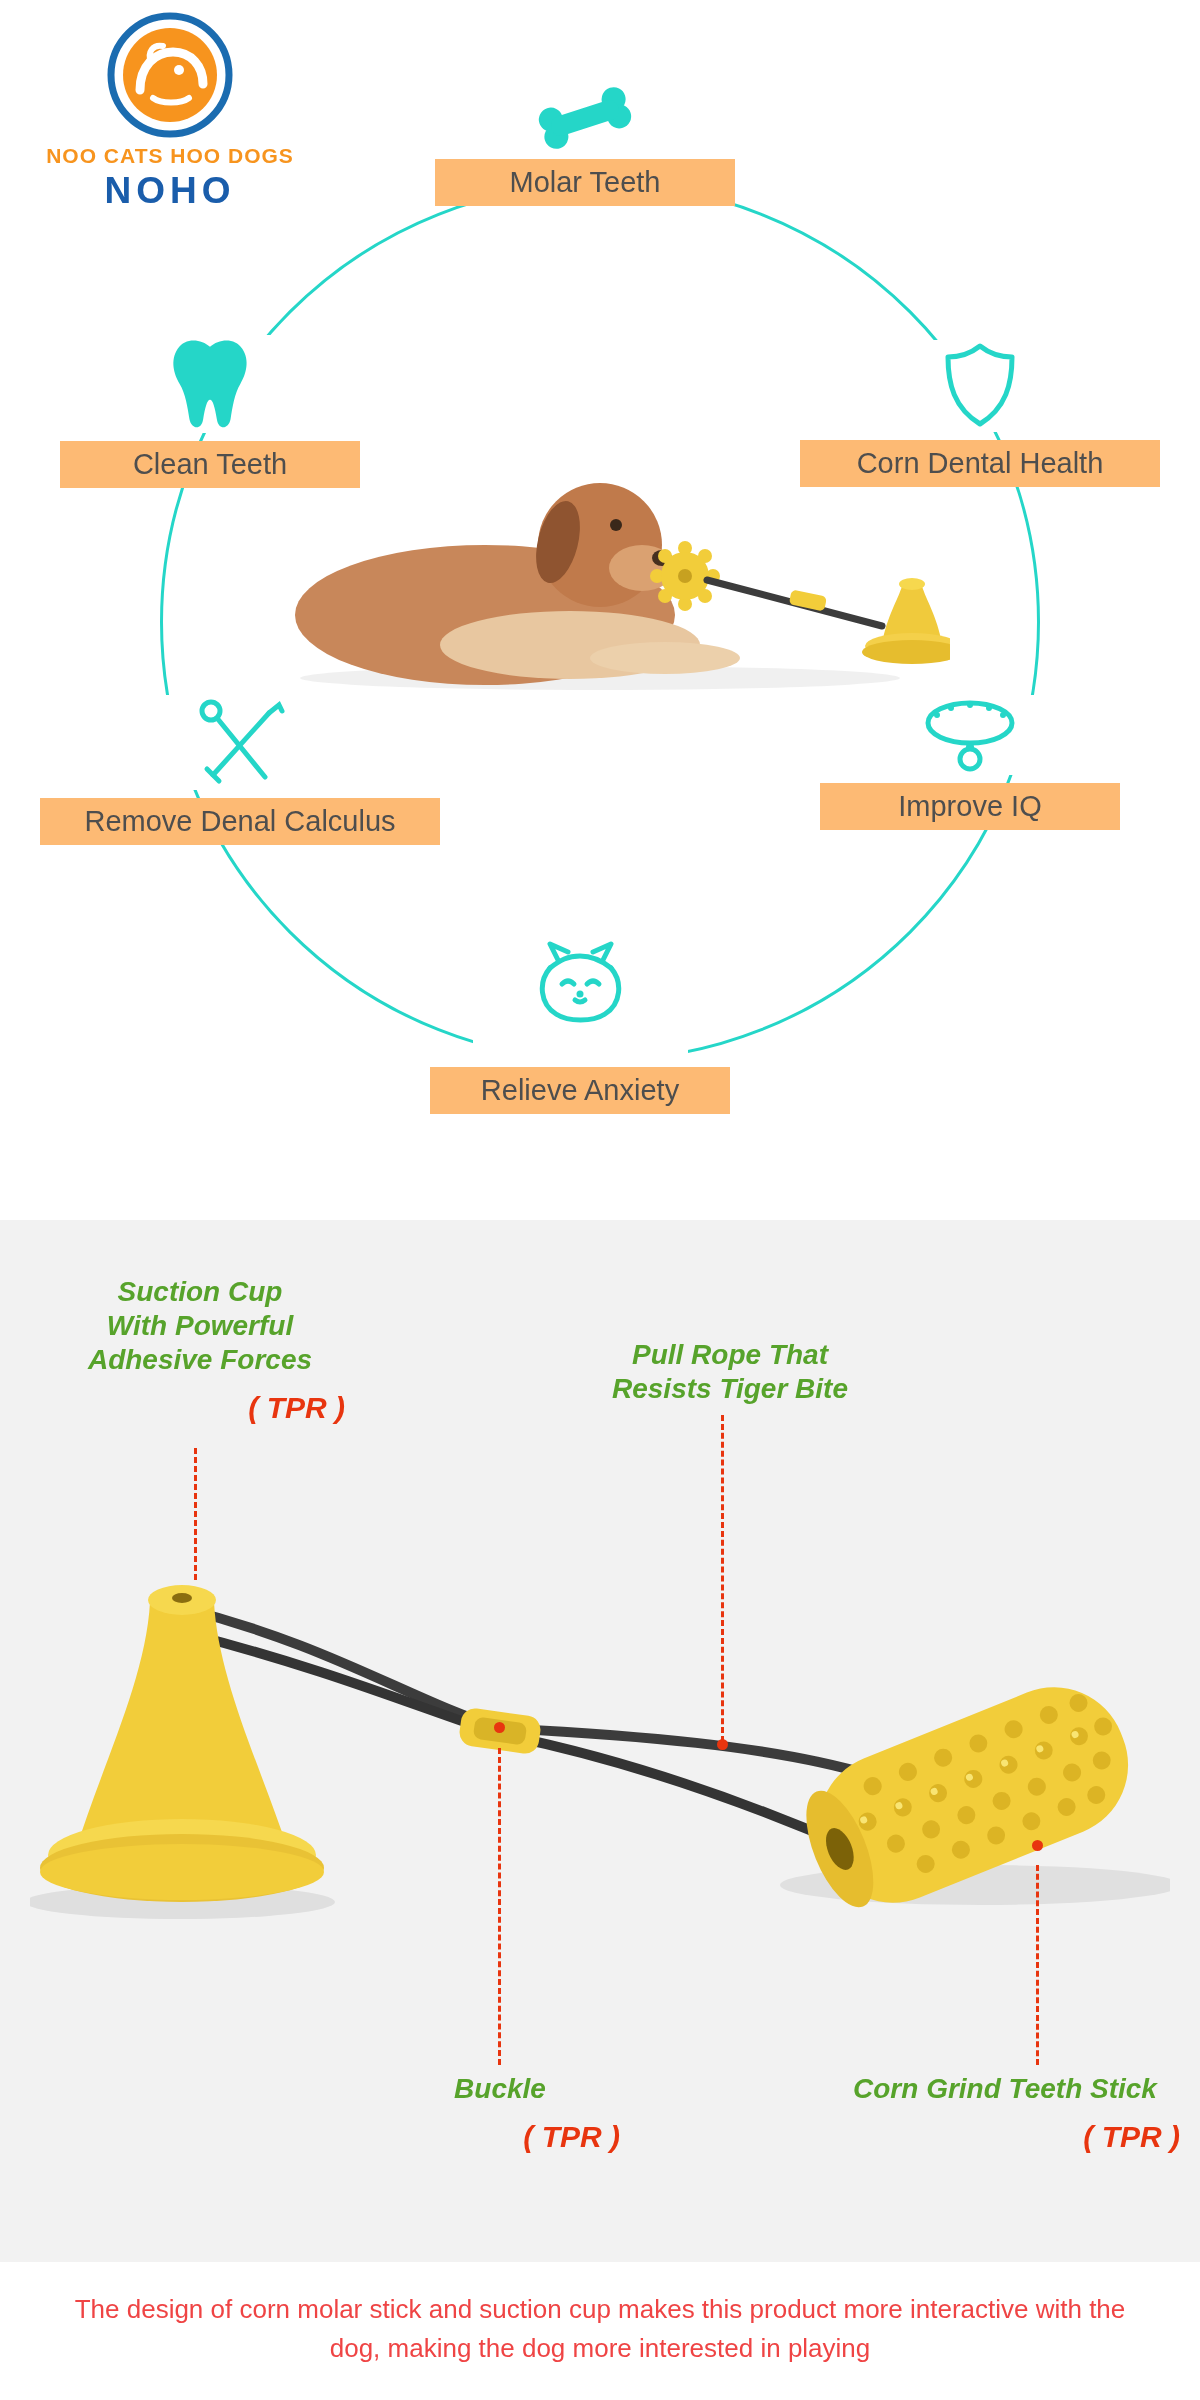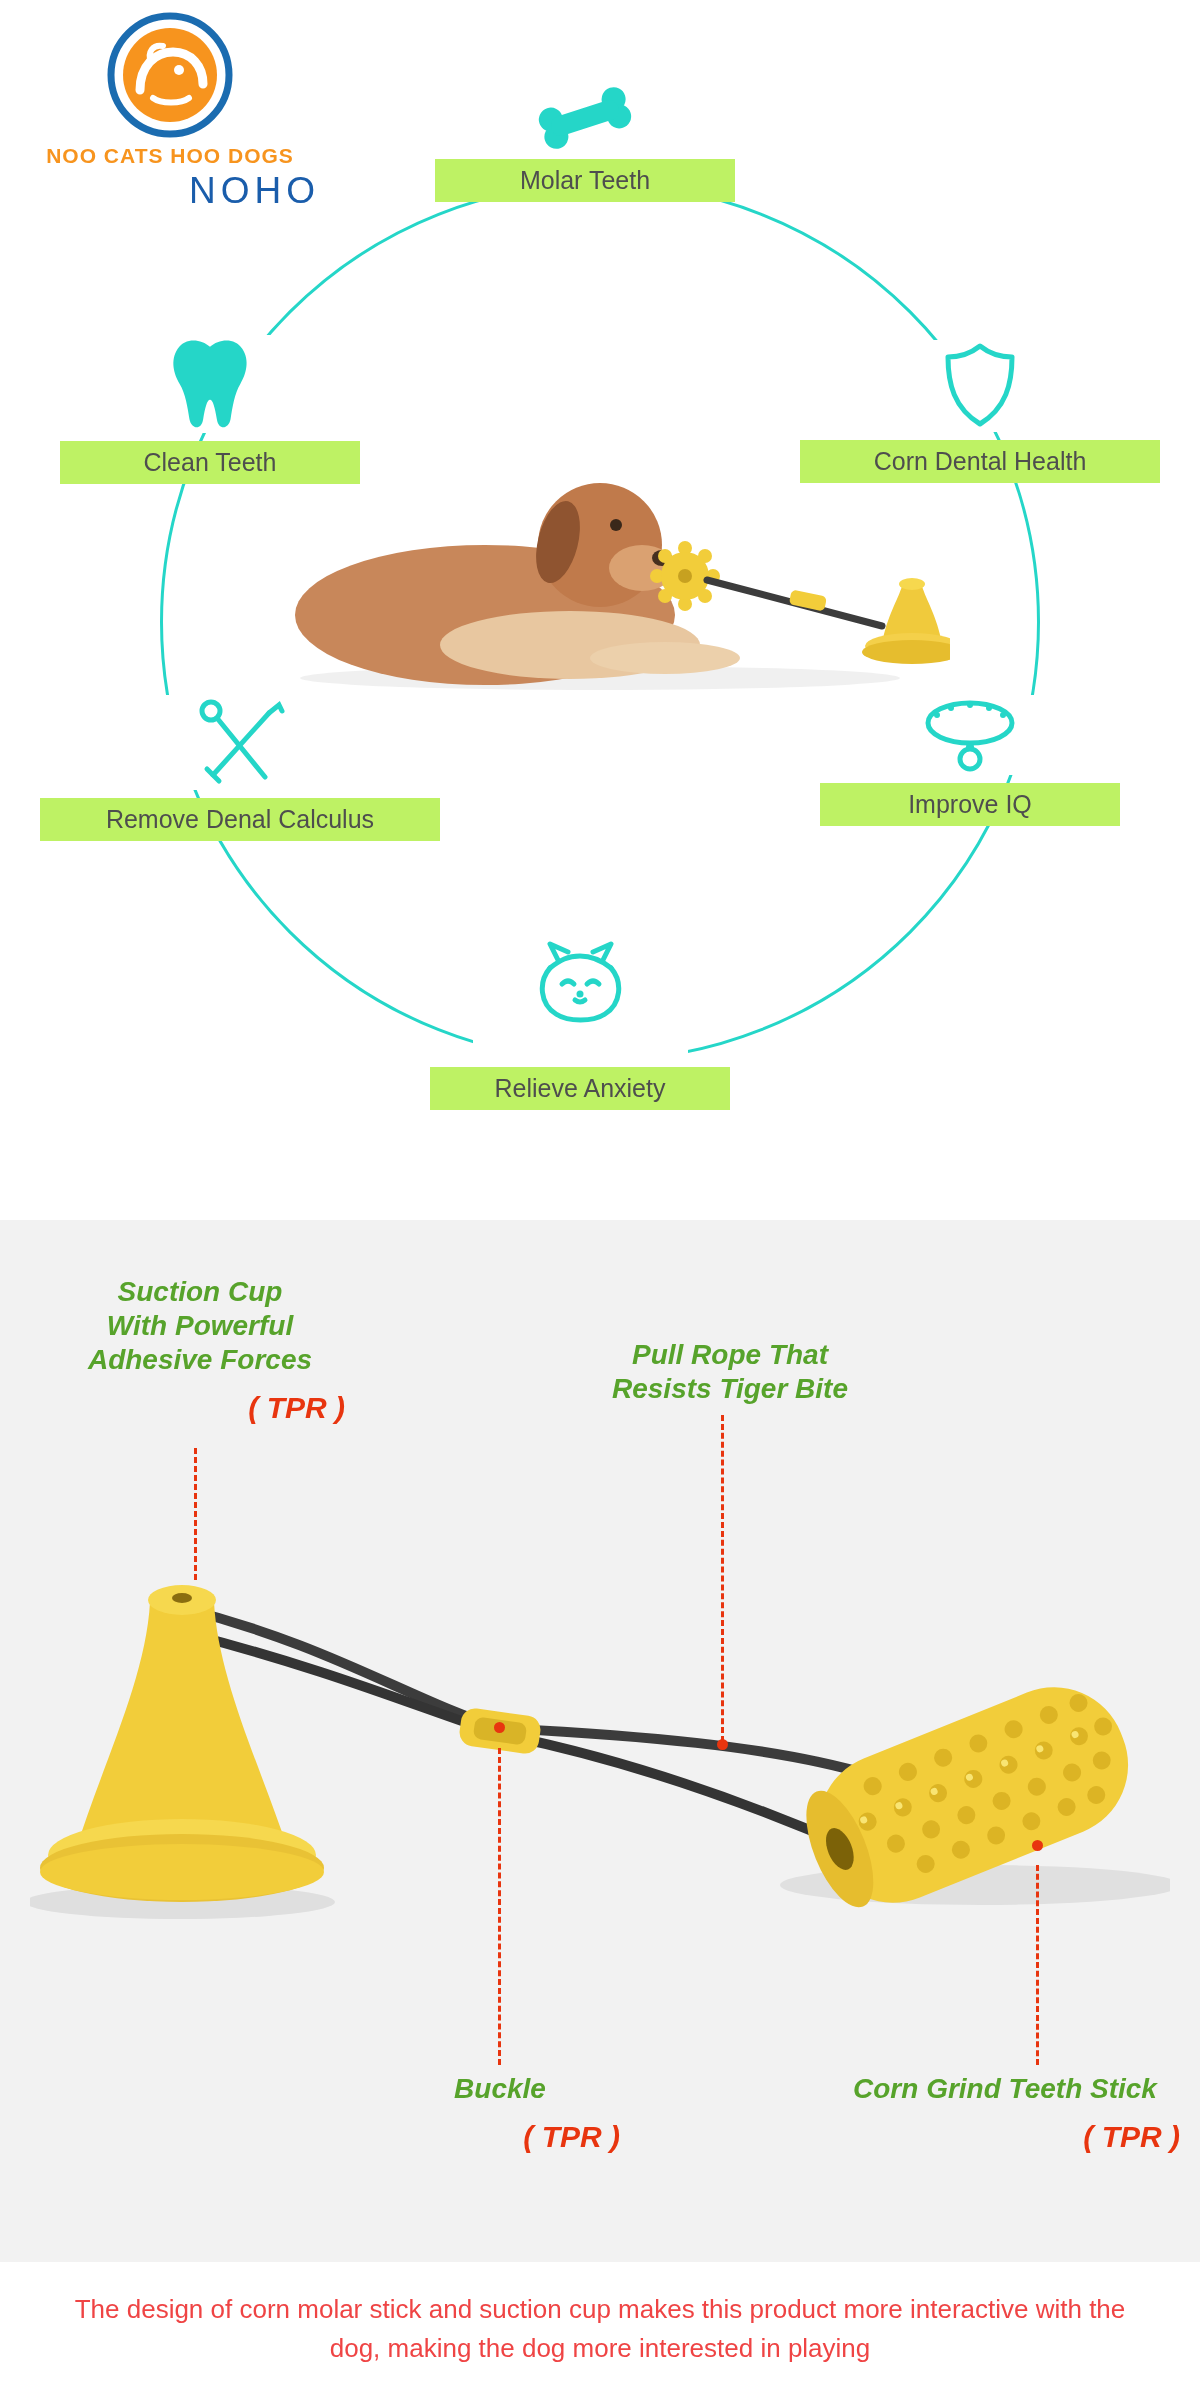--- a/index.html
+++ b/index.html
@@ -10,24 +10,24 @@
   }
   
   .top{position:relative;width:1200px;height:1220px;background:#fff;overflow:hidden;}
   .circle{
     position:absolute;left:160px;top:182px;width:874px;height:874px;
     border:3px solid #25d6c8;border-radius:50%;z-index:0;
   }
   .logo{position:absolute;left:20px;top:10px;width:300px;text-align:center;z-index:3;}
   .logo-badge{width:130px;height:130px;margin:0 auto;}
   .logo-tagline{font-size:21px;font-weight:bold;color:#f7941e;letter-spacing:1px;margin-top:4px;white-space:nowrap;}
-  .logo-name{font-size:37px;font-weight:normal;color:#1a5dab;letter-spacing:5px;margin-top:2px;text-align:right;}
+  .logo-name{font-size:37px;font-weight:bold;color:#1a5dab;letter-spacing:5px;margin-top:2px;}
   .feature{position:absolute;text-align:center;z-index:2;}
   .f-icon{display:inline-block;background:#fff;padding:0 28px;line-height:0;}
-  .f-label{display:block;background:#bef264;font-size:25px;color:#4e4e4e;padding:7px 0;margin-top:4px;}
+  .f-label{display:block;background:#fdba74;font-size:29px;color:#4e4e4e;padding:7px 0;margin-top:4px;}
   .f-molar{left:435px;top:85px;width:300px;}
   .f-clean{left:60px;top:335px;width:300px;}
   .f-health{left:800px;top:340px;width:360px;}
   .f-calculus{left:40px;top:695px;width:400px;}
   .f-iq{left:820px;top:695px;width:300px;}
   .f-anxiety{left:430px;top:938px;width:300px;}
   .f-anxiety .f-icon{padding:0 55px 25px 55px;}
   .hero{position:absolute;left:270px;top:430px;width:680px;height:265px;z-index:1;}
   
   .gray{position:relative;width:1200px;height:1042px;background:#f2f2f2;overflow:hidden;}

